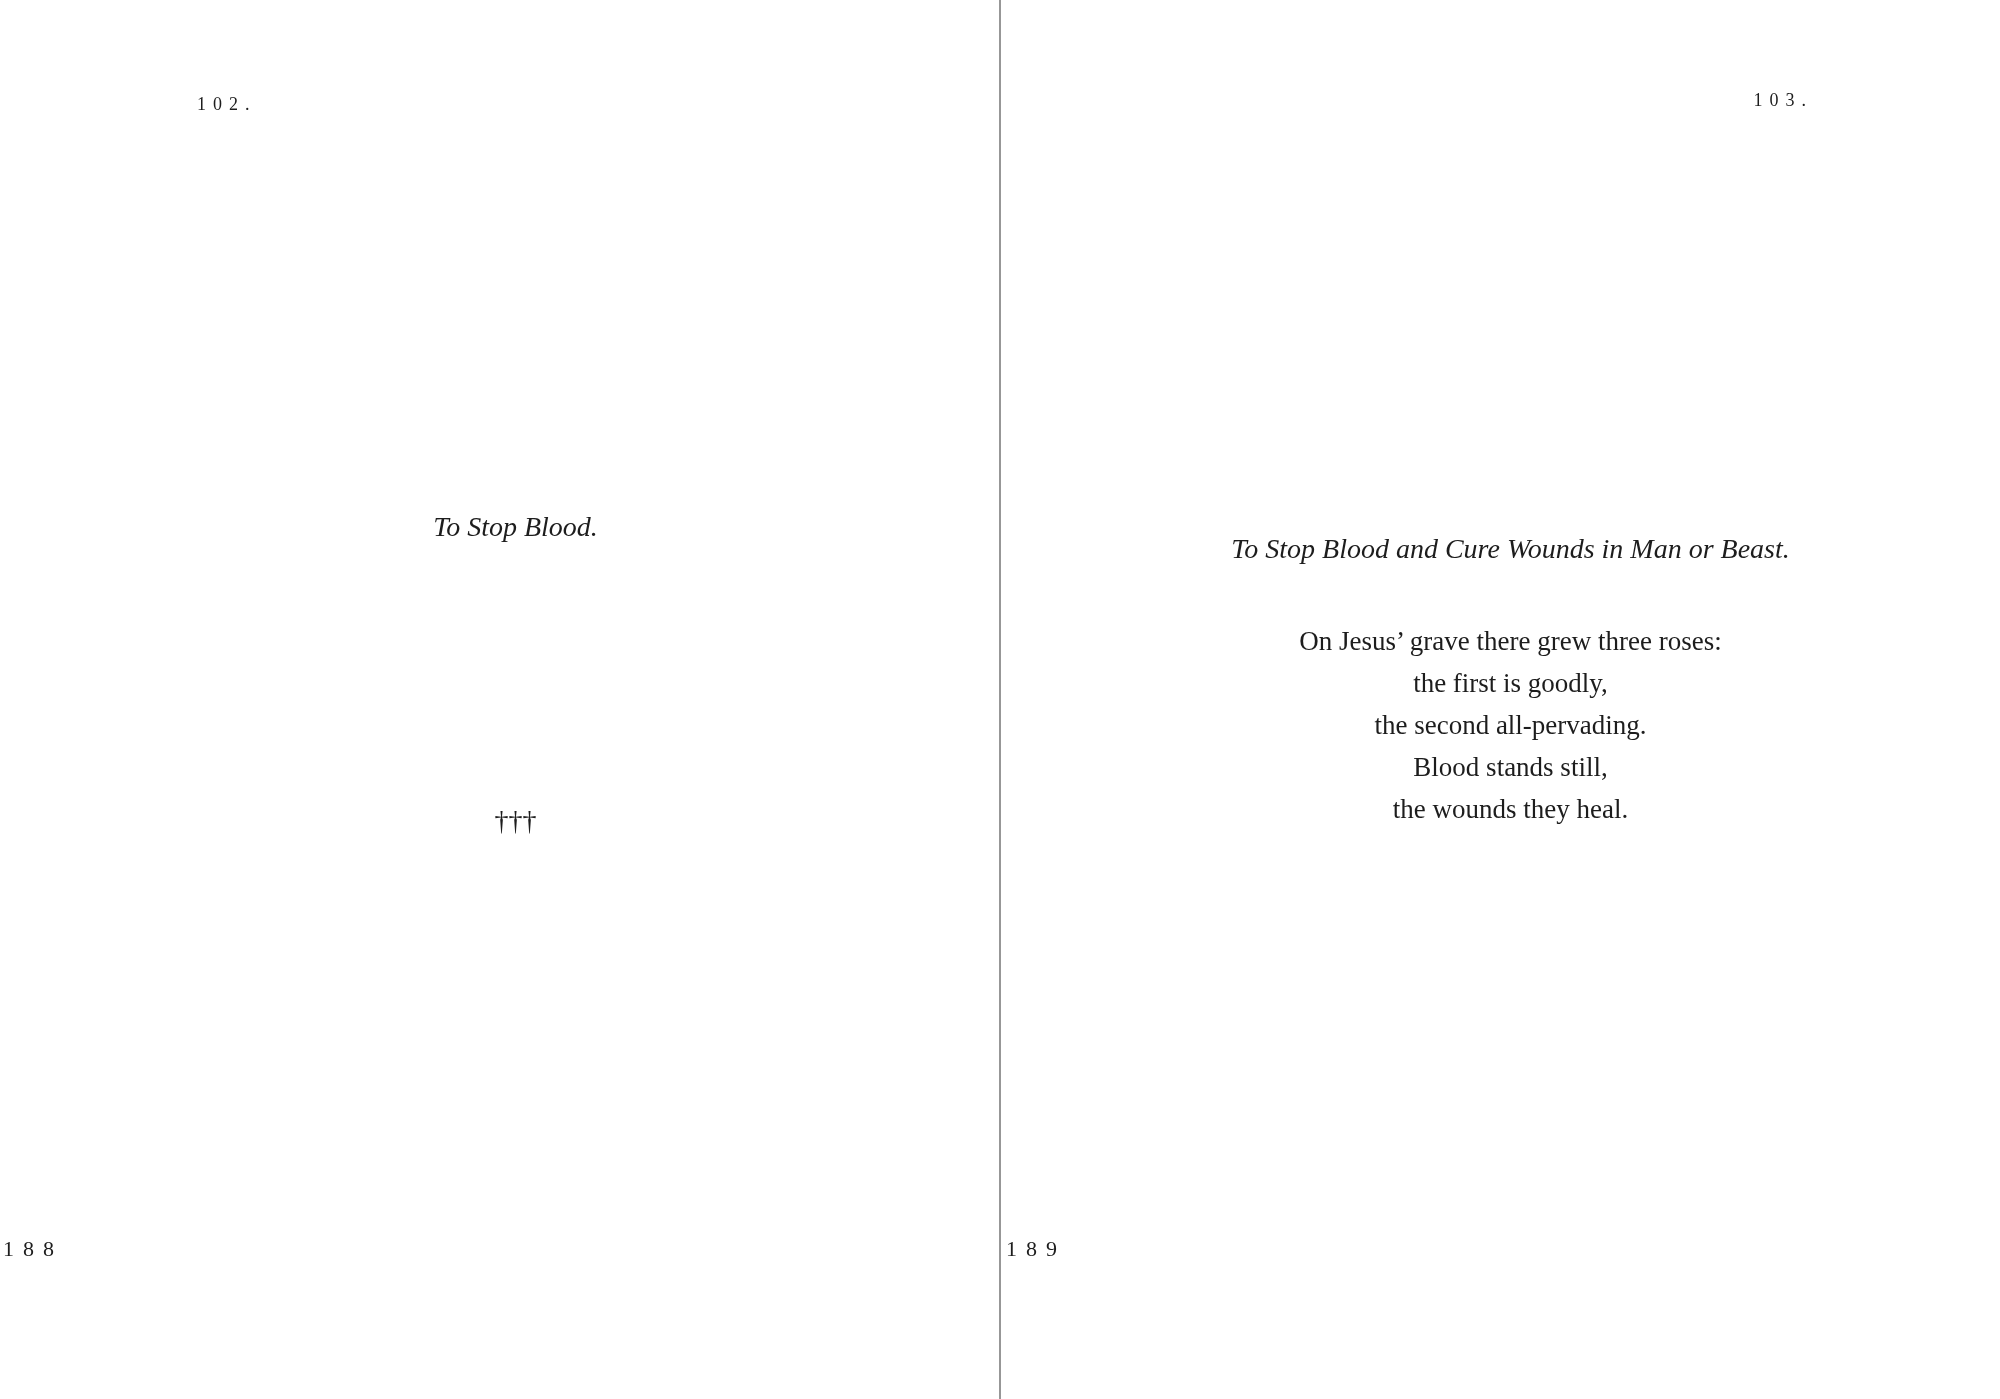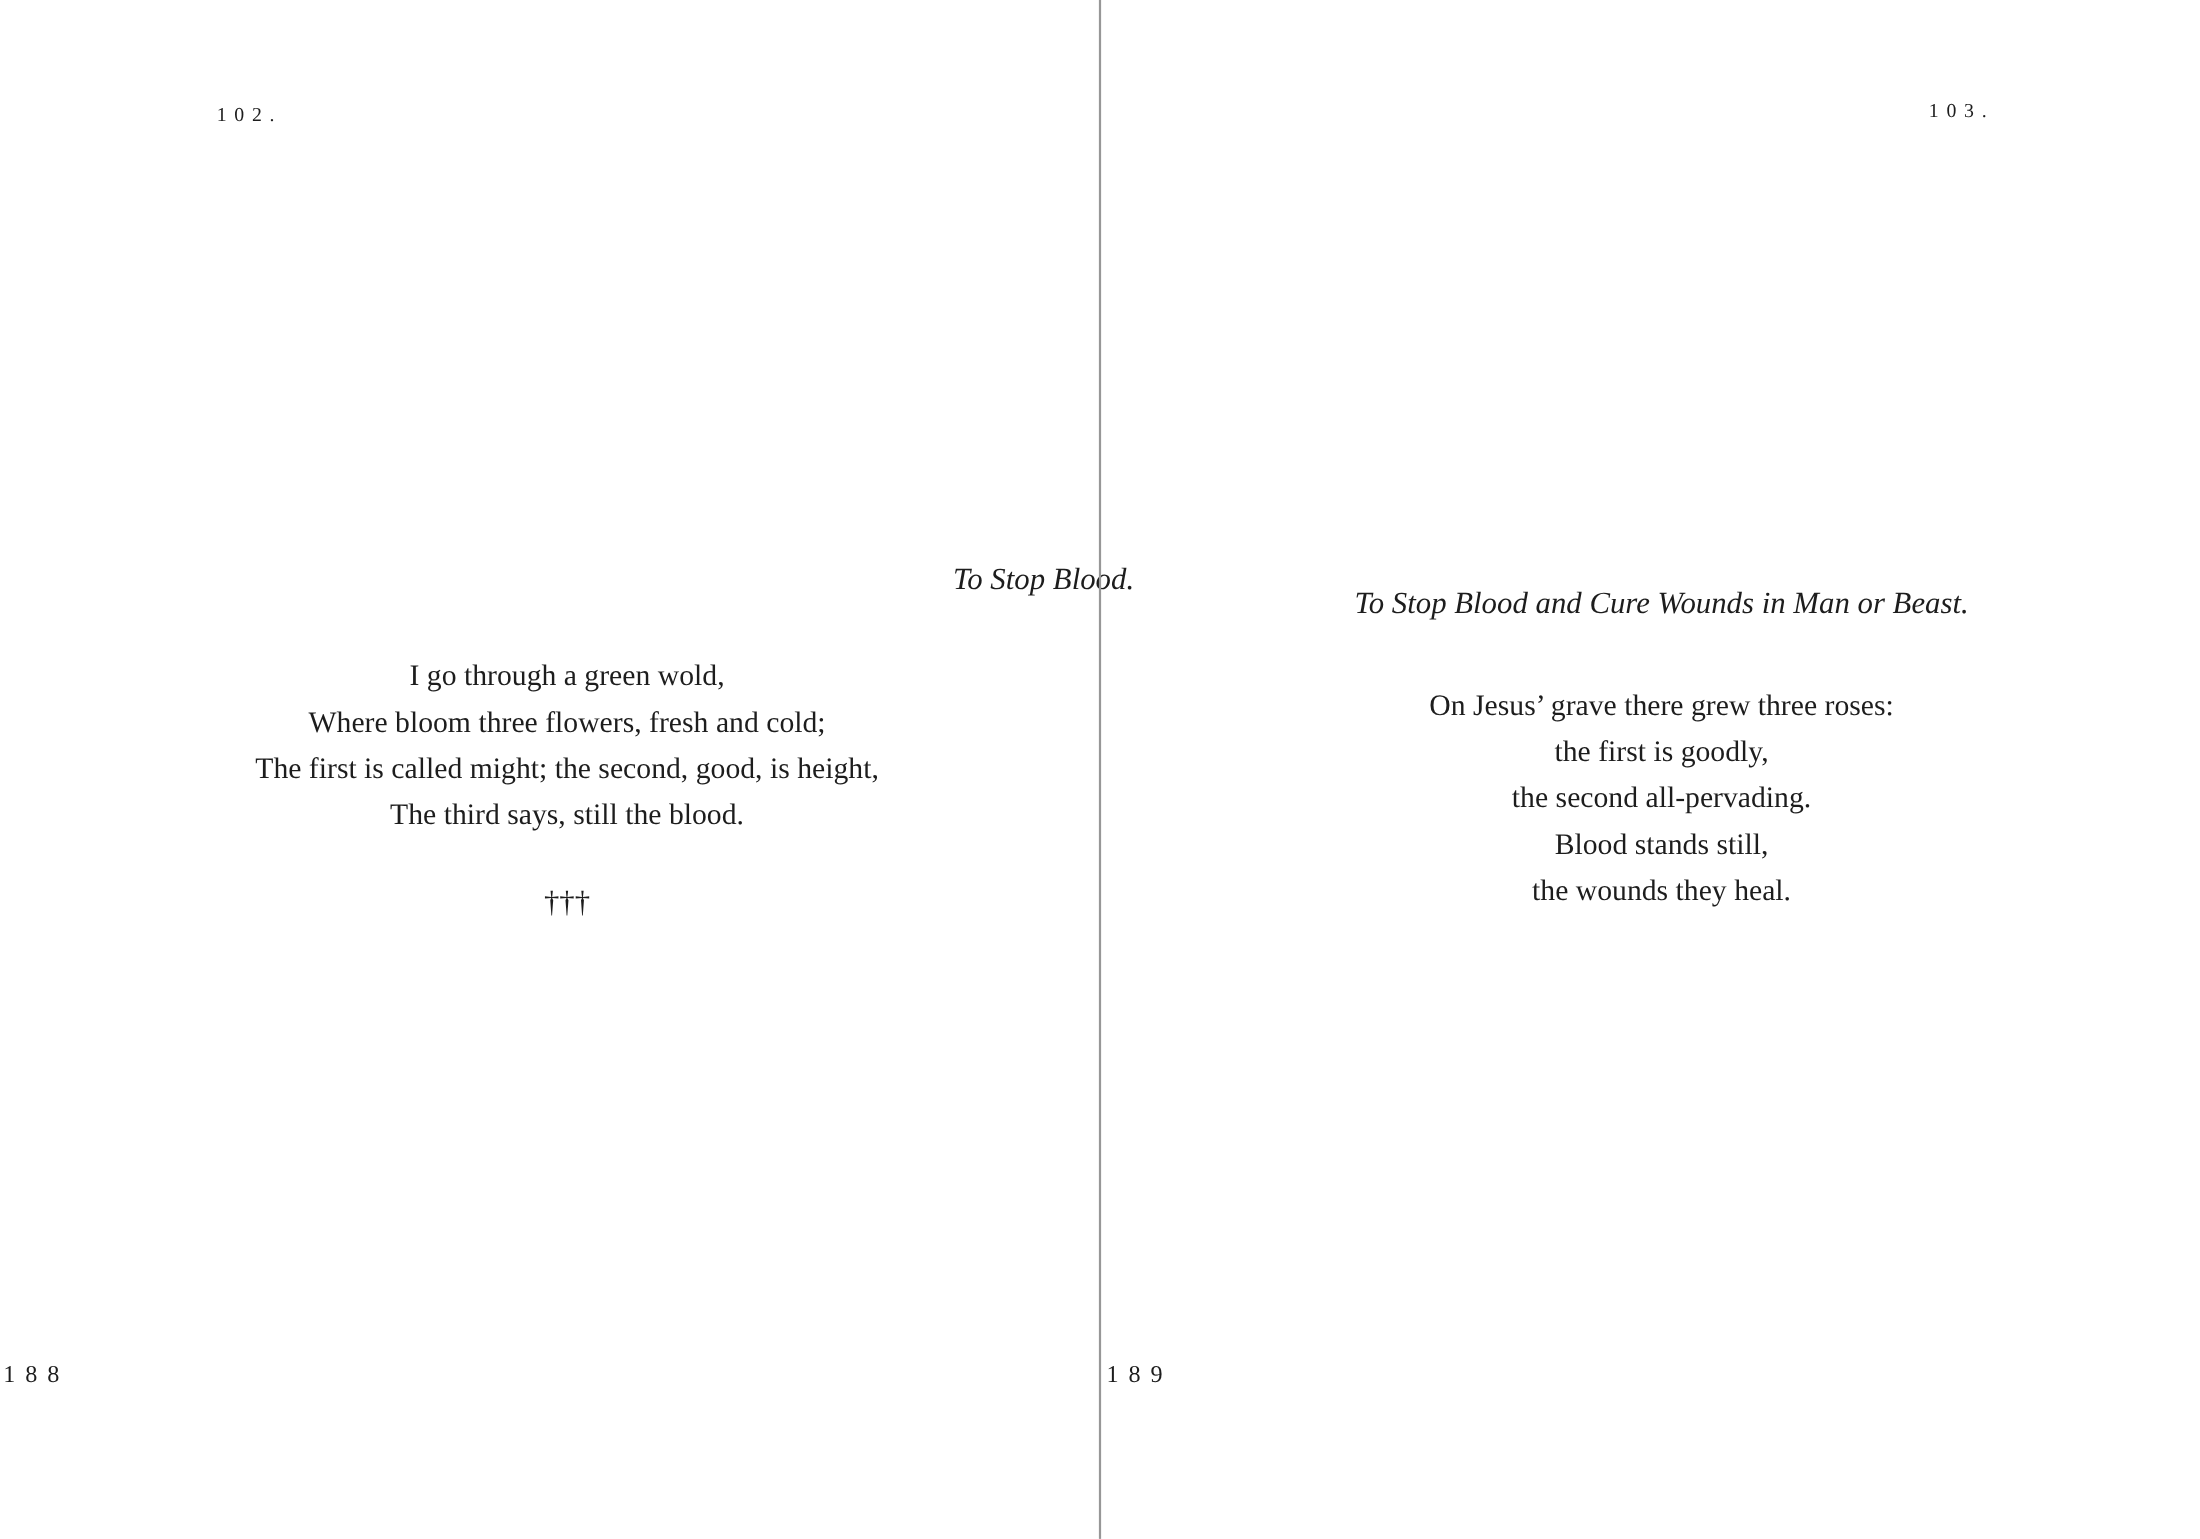--- a/index.html
+++ b/index.html
@@ -52,21 +52,21 @@
     position: absolute;
     margin: 0;
     width: 100%;
     text-align: center;
     font-style: italic;
     font-weight: normal;
     font-size: 28px;
     line-height: 1;
     white-space: nowrap;
   }
-  .page-left  .poem-title { left: 0;    top: 513px; text-align: right; }
+  .page-left  .poem-title { left: 0;    top: 513px; }
   .page-right .poem-title { left: 10px; top: 535px; }
 
   .poem {
     position: absolute;
     width: 100%;
     text-align: center;
     font-size: 27px;
     line-height: 42px;
   }
   .page-left  .poem { left: 0;    top: 593px; }
@@ -99,26 +99,20 @@
 </head>
 <body>
 
 <div class="spread">
 
   <section class="page page-left">
     <span class="section-number">102.</span>
 
     <h2 class="poem-title">To Stop Blood.</h2>
 
-    <div class="poem">
-      <div class="poem-line">I go through a green wold,</div>
-      <div class="poem-line">Where bloom three flowers, fresh and cold;</div>
-      <div class="poem-line">The first is called might; the second, good, is height,</div>
-      <div class="poem-line">The third says, still the blood.</div>
-    </div>
 
     <div class="dagger-mark">†††</div>
 
     <div class="page-number">188</div>
   </section>
 
   <div class="divider"></div>
 
   <section class="page page-right">
     <span class="section-number">103.</span>

